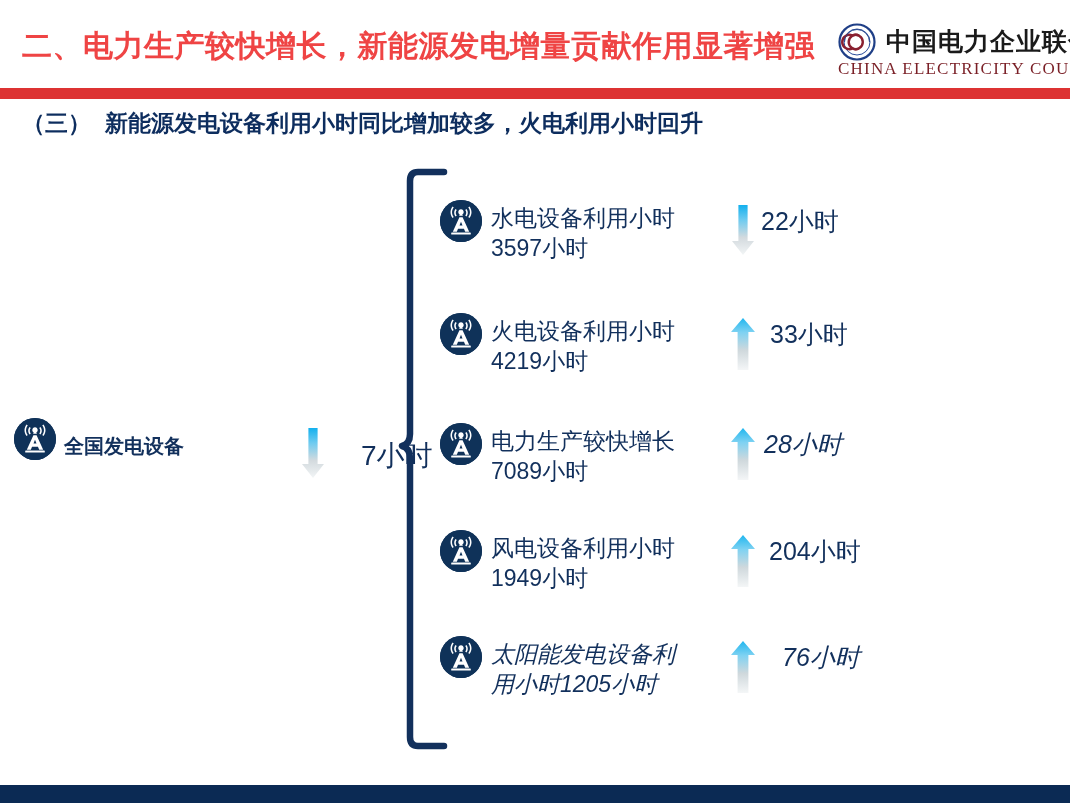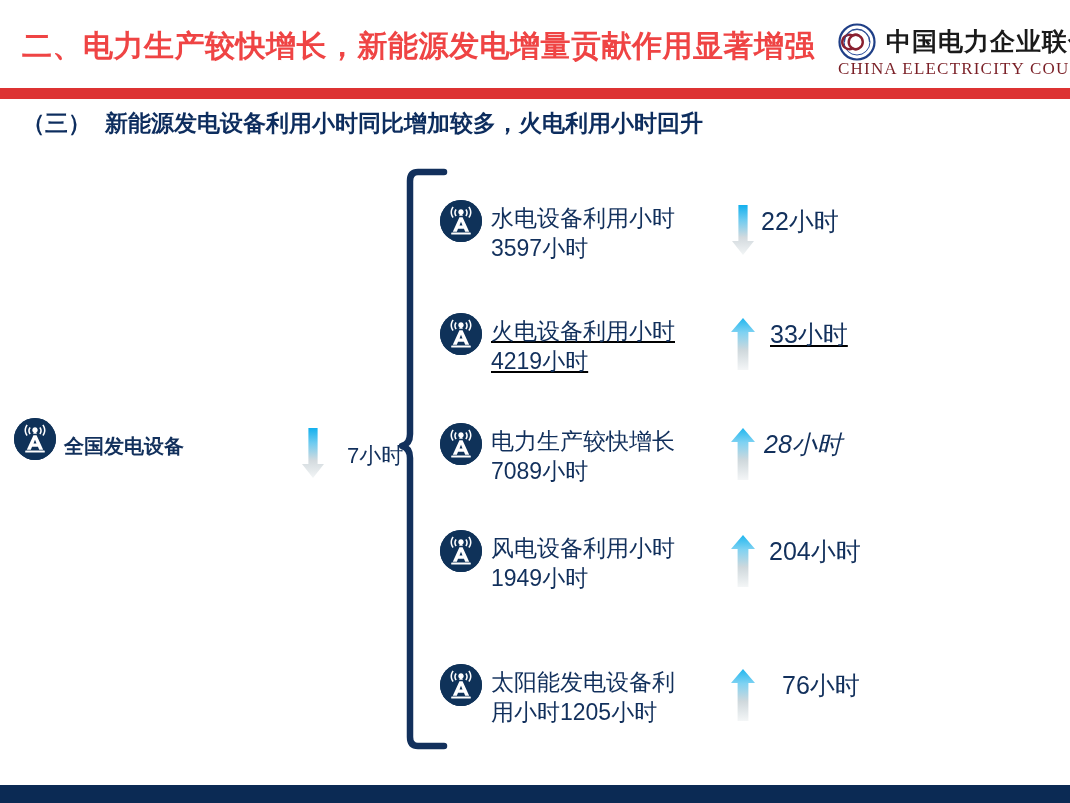--- a/index.html
+++ b/index.html
@@ -110,23 +110,23 @@
     padding-top: 6px;
   }
   #root-delta {
     position: absolute;
     left: 300px;
     top: 276px;
     display: flex;
     align-items: center;
   }
   #root-delta .delta-val {
-    font-size: 22px;
+    font-size: 28px;
     color: #12305c;
-    margin-left: 13px;
+    margin-left: 27px;
     text-align: center;
   }
 
   
   .icon-circle {
     width: 42px; height: 42px;
     border-radius: 50%;
     background: #0f3259;
     flex: 0 0 42px;
     display: block;
@@ -167,24 +167,24 @@
   .row .delta-val {
     font-size: 25px;
     color: #12305c;
     white-space: nowrap;
     padding-top: 2px;
   }
 
   .arrow-slot { width: 34px; flex: 0 0 34px; display: block; }
 
   #row-0 { top: 50px; }
-  #row-1 { top: 163px; text-decoration: underline; }
+  #row-1 { top: 163px; }
   #row-2 { top: 273px; }
   #row-3 { top: 380px; }
-  #row-4 { top: 514px; }
+  #row-4 { top: 486px; font-style: italic; }
 
   #row-0 .delta-val { margin-left: 1px; }
   #row-1 .delta-val { margin-left: 10px; }
   #row-2 .delta-val { margin-left: 4px; font-style: italic; }
   #row-3 .delta-val { margin-left: 9px; }
   #row-4 .delta-val { margin-left: 22px; }
 
   
   #footer-bar {
     position: absolute;

